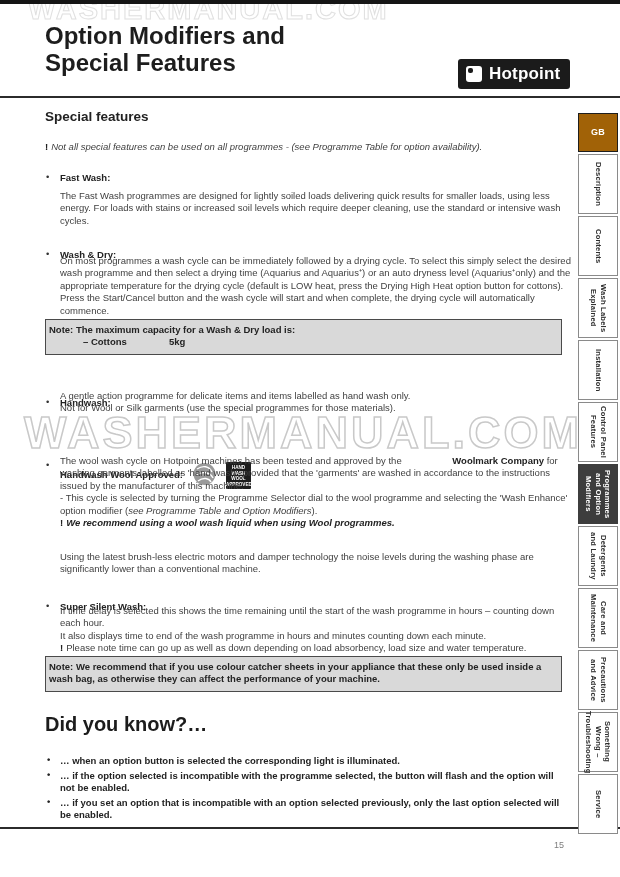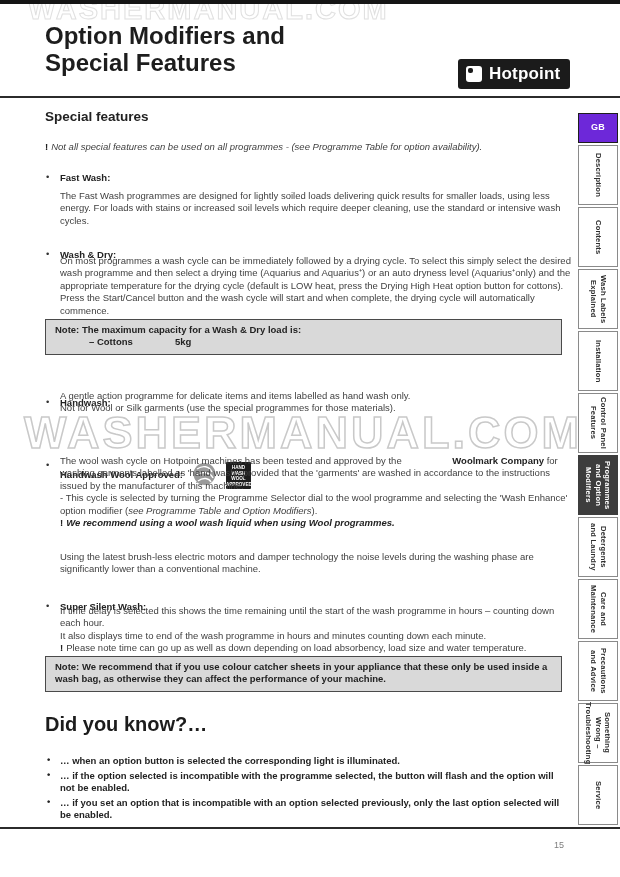--- a/index.html
+++ b/index.html
@@ -38,39 +38,39 @@
   .bang { font-weight:bold; font-style:normal; color:#222222; margin-right:3px; }
   .it { font-style:italic; }
   .bi { font-style:italic; font-weight:bold; color:#222222; }
   .bd { font-weight:bold; color:#222222;margin-left:48px; }
   .bullet { position:relative; padding-left:15px; }
   .bullet::before { content:'\2022'; position:absolute; left:1px; top:-1px; color:#333; }
   .bullet-title { font-weight:bold; color:#222222; }
   .indent { padding-left:15px; }
   p { margin:0; }
 
-  .notebox { border:1px solid #4a4a4a; background:#d9d9d9; padding:4px 9px 5px 9px; font-weight:bold; color:#232323; box-sizing:border-box; }
+  .notebox { border:1px solid #4a4a4a; background:#d9d9d9; padding:4px 9px 5px 3px; font-weight:bold; color:#232323; box-sizing:border-box; }
   .cap-row { display:flex; padding-left:34px; }
   .cap-label { width:86px; }
 
   .wool-row { display:flex; align-items:center; gap:8px; }
   .wool-badge { width:25px; height:27px; background:#1d1d1d; color:#ffffff; text-align:center;
     font-size:4.6px; line-height:5.6px; font-weight:bold; white-space:pre-line; padding-top:3px; box-sizing:border-box; border-radius:1px; }
 
   .dyk-heading { font-size:20px; font-weight:bold; color:#1c1c1c; }
   .dyk-item { position:relative; padding-left:15px; margin-top:2.6px; font-weight:bold; color:#232323; }
   .dyk-item::before { content:'\2022'; position:absolute; left:2px; top:-1px; }
 
   
   .sidebar { position:absolute; left:578px; top:113px; width:40px; display:flex; flex-direction:column; gap:2px; z-index:4; }
   .tab { border:1px solid #8a8a8a; background:#ffffff; height:60px; box-sizing:border-box;
     display:flex; align-items:center; justify-content:center; color:#2e2e2e; }
   .tab span { writing-mode:vertical-rl; white-space:pre-line; text-align:center;
     font-size:7.6px; line-height:9.5px; font-weight:bold; letter-spacing:0.2px; }
-  .tab--gb { height:30px; background:#6d28d9; border-color:#1e1e1e; color:#ffffff; }
+  .tab--gb { height:39px; background:#a16207; border-color:#1e1e1e; color:#ffffff; }
   .tab--gb span { writing-mode:horizontal-tb; font-size:9px; }
   .tab--active { background:#3d3d3d; border-color:#3d3d3d; color:#ffffff; }
 </style>
 </head>
 <body>
 
 <div class="topbar"></div>
 
 <div class="wm wm-top">WASHERMANUAL.COM</div>
 <div class="wm wm-main">WASHERMANUAL.COM</div>

